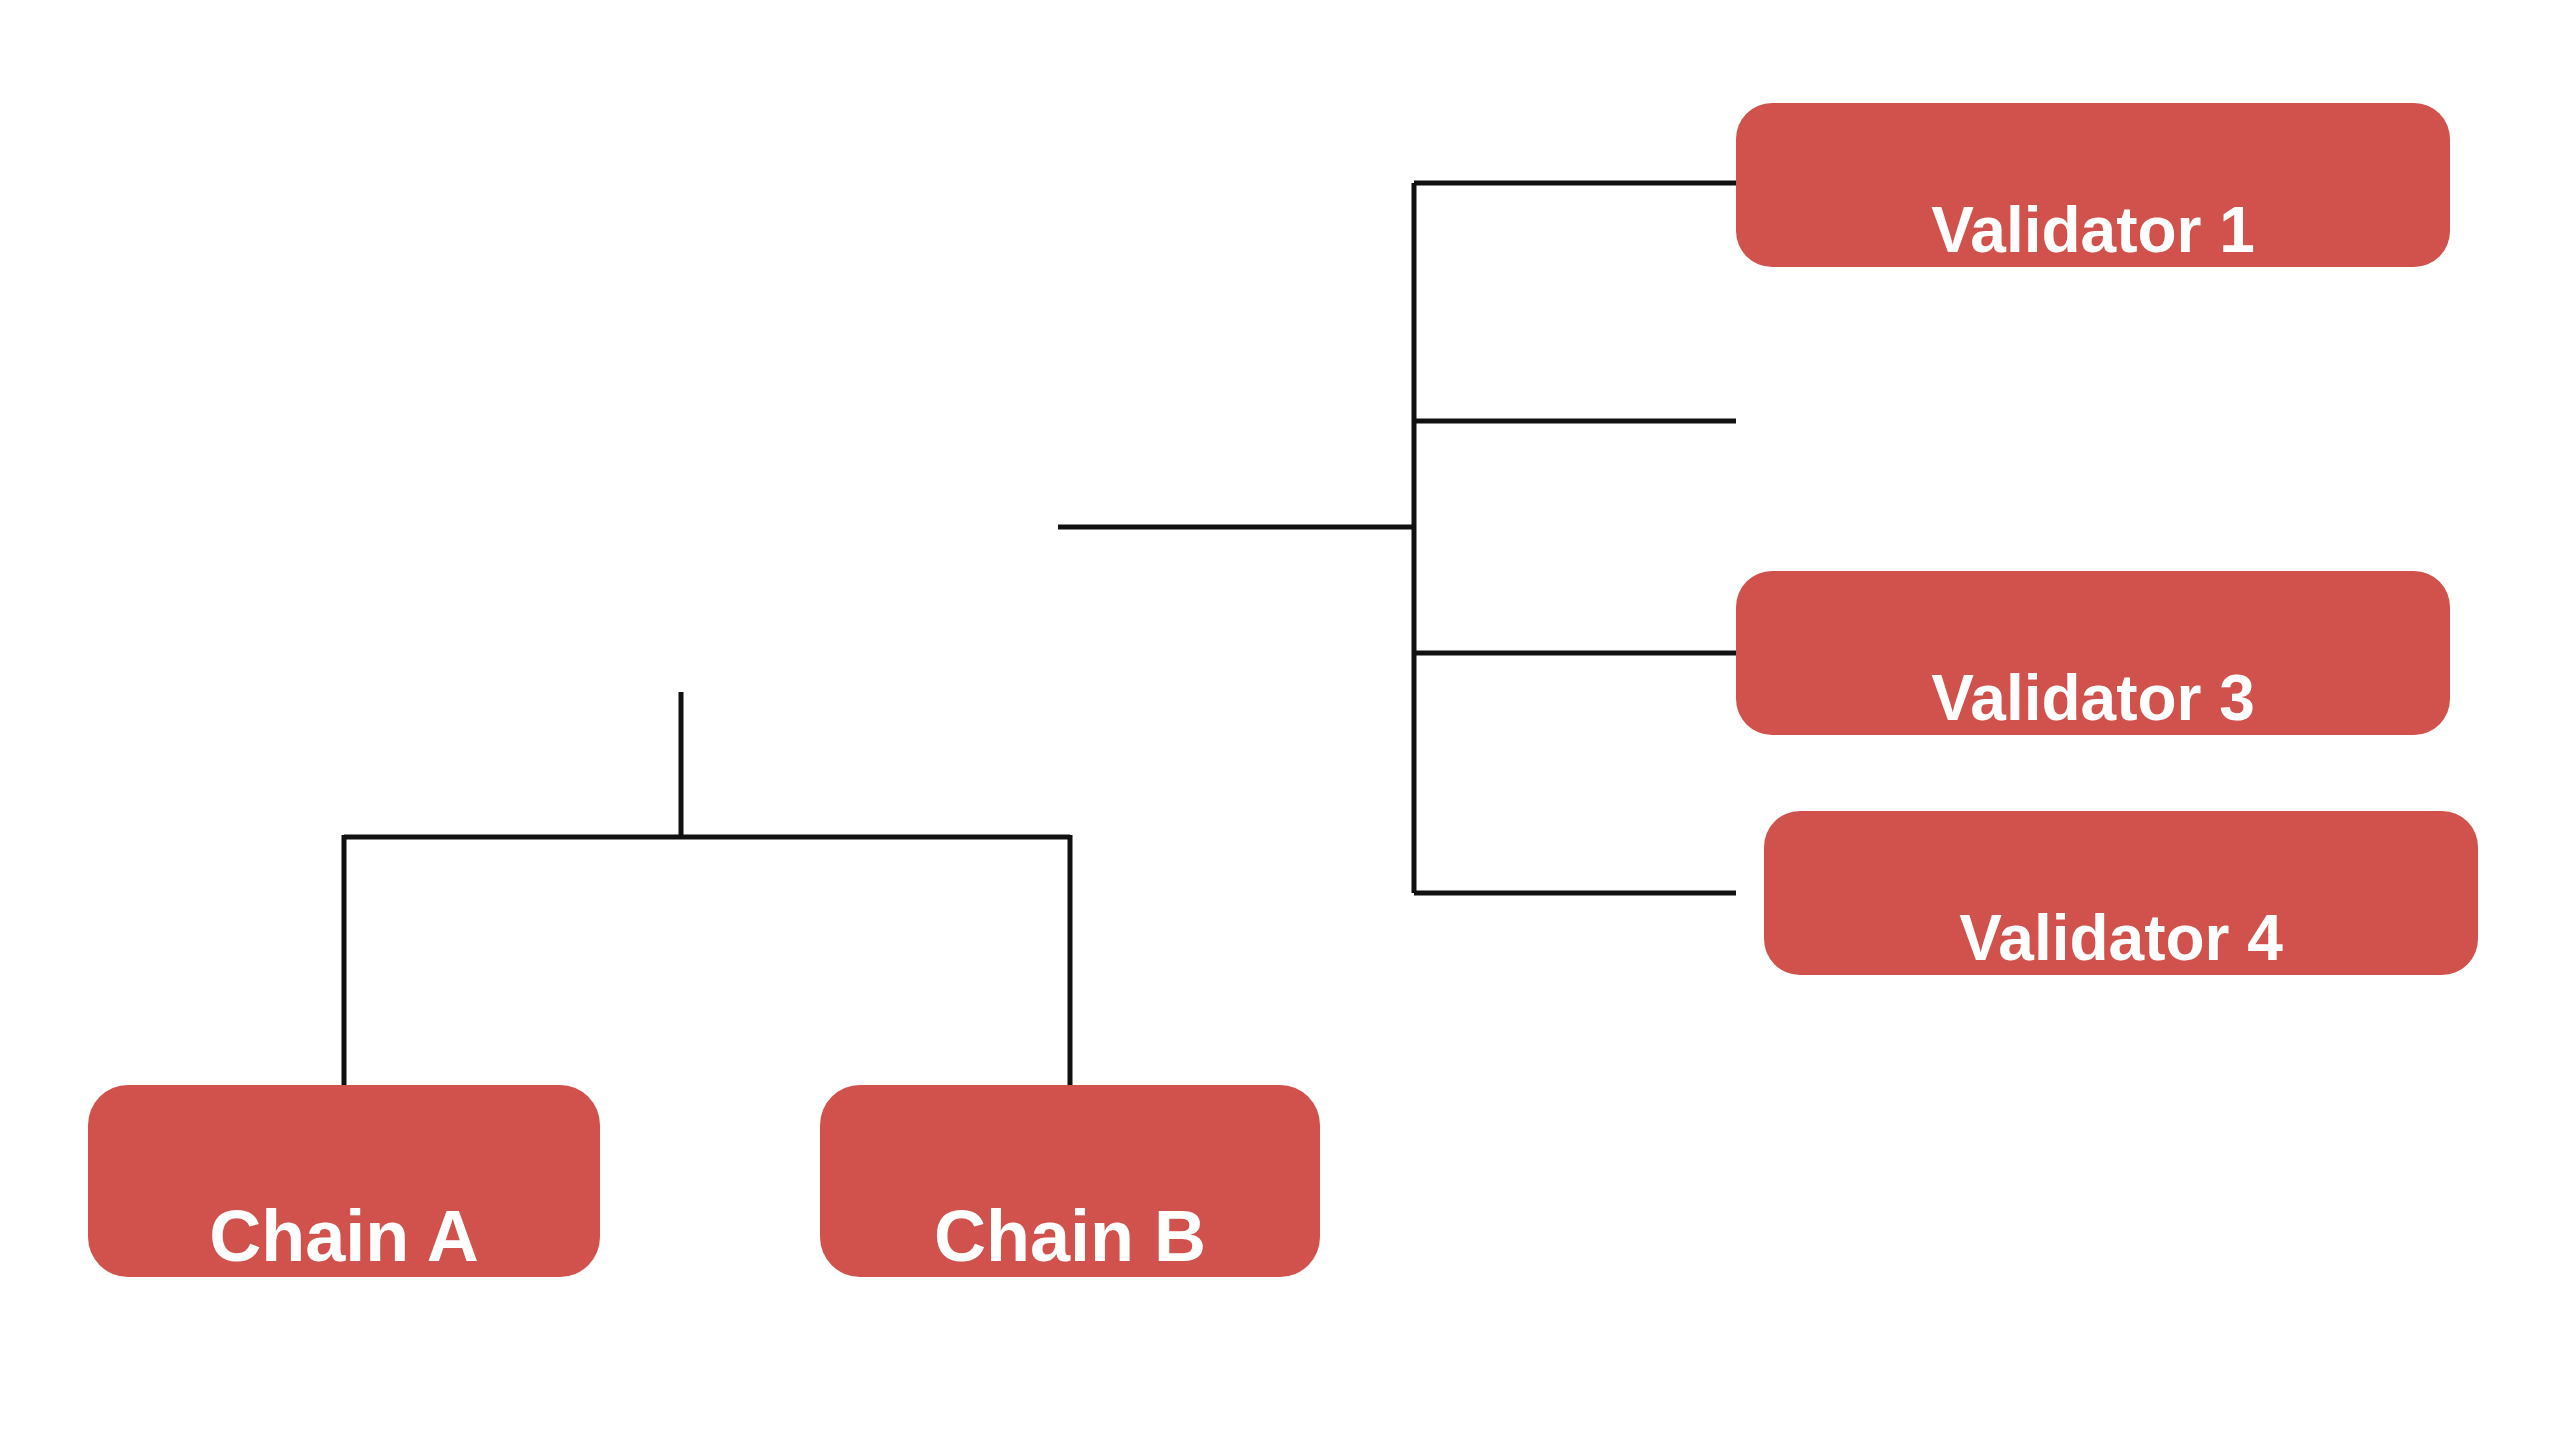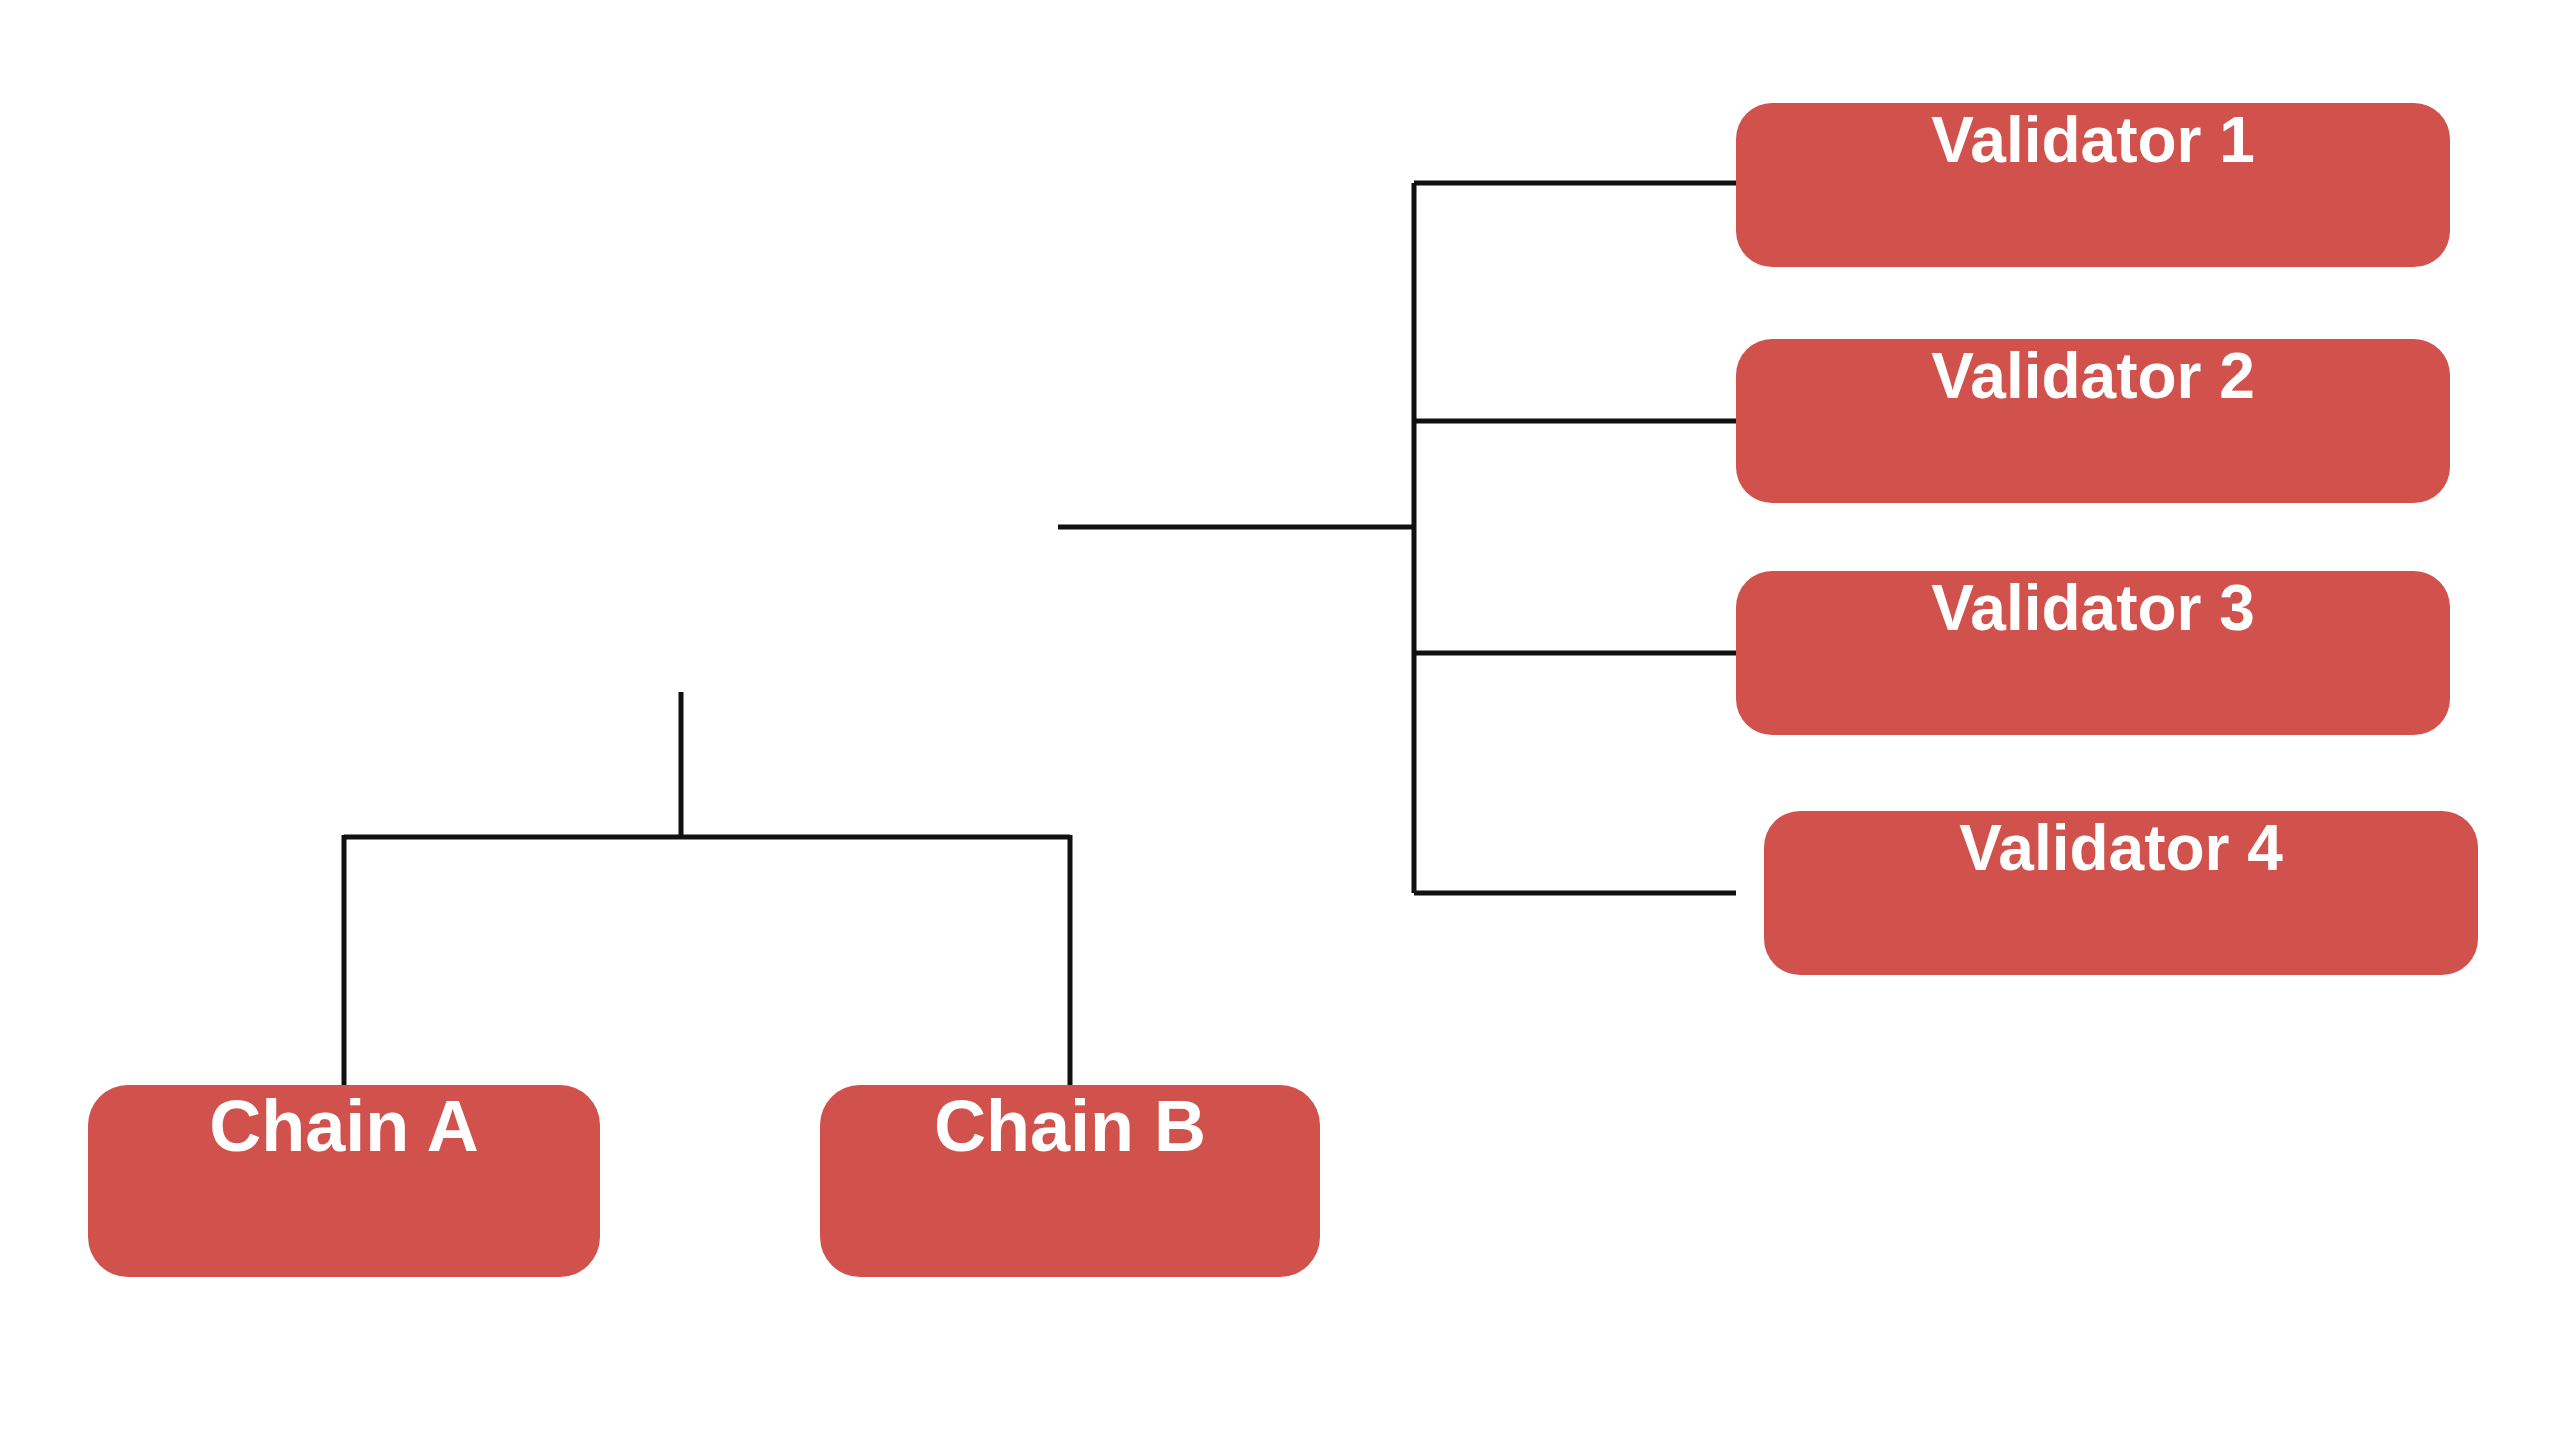--- a/index.html
+++ b/index.html
@@ -16,21 +16,21 @@
     overflow: hidden;
   }
   #connectors {
     position: absolute;
     left: 0;
     top: 0;
   }
   .node {
     position: absolute;
     display: flex;
-    align-items: flex-start;
+    align-items: flex-end;
     justify-content: center;
     background: var(--node-fill, #d1524c);
     color: var(--node-text, #ffffff);
     font-weight: bold;
     text-align: center;
     box-sizing: border-box;
   }
   .node-subnet {
     left: 300px;
     top: 362px;
@@ -95,23 +95,20 @@
   </div>
 
   <div class="node node-chain-a">
     <span>Chain A</span>
   </div>
 
   <div class="node node-validator node-validator-1">
     <span>Validator 1</span>
   </div>
 
-  <div class="node node-validator node-validator-2">
-    <span>Validator 2</span>
-  </div>
 
   <div class="node node-validator node-validator-3">
     <span>Validator 3</span>
   </div>
 
   <div class="node node-validator node-validator-4">
     <span>Validator 4</span>
   </div>
 
 </div>

